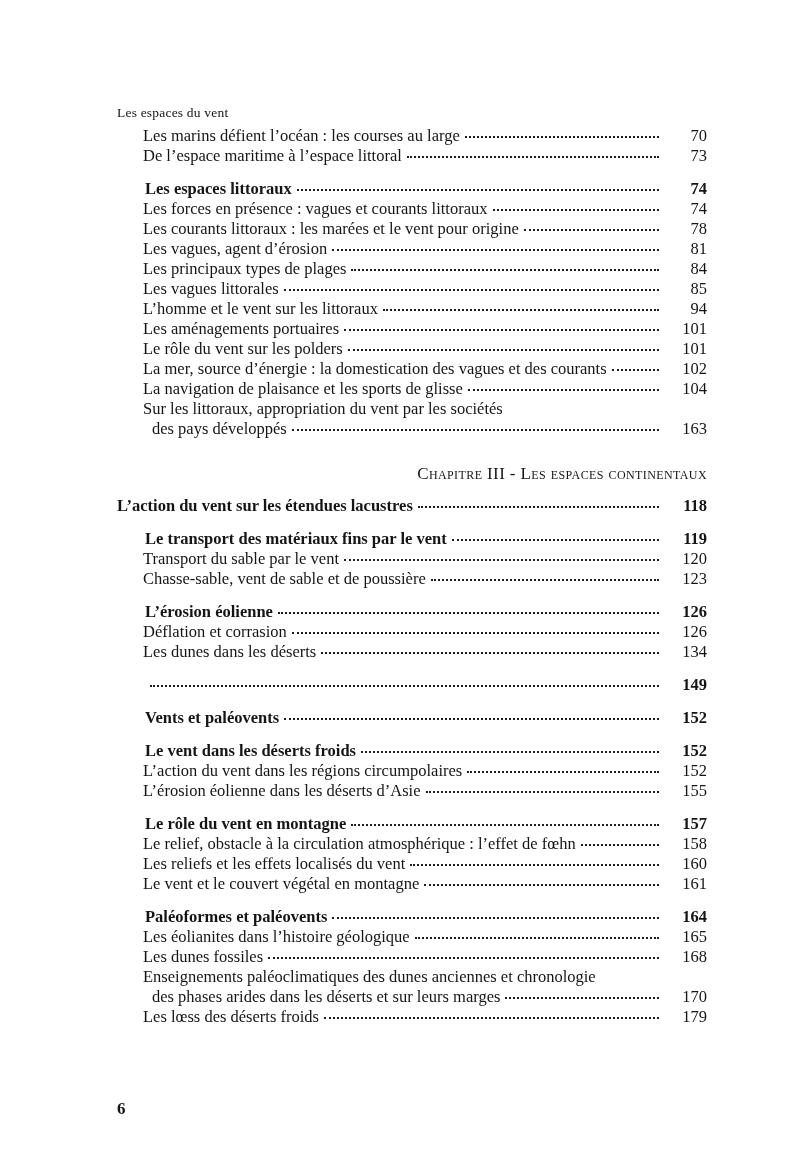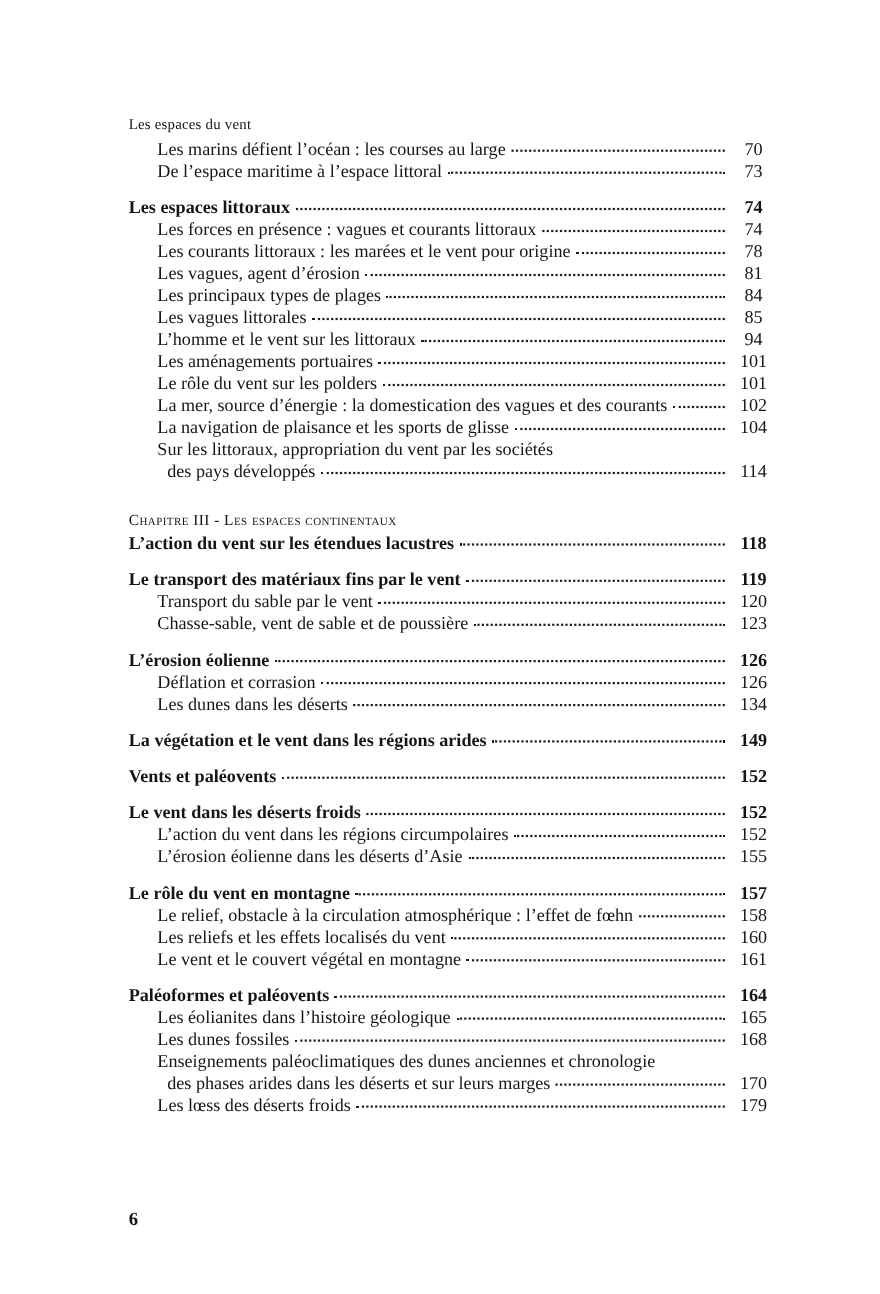--- a/index.html
+++ b/index.html
@@ -18,34 +18,34 @@
   .toc{
     position:absolute;left:117px;top:126px;width:590px;
   }
   .toc-row{
     display:flex;align-items:baseline;
     font-size:16.5px;line-height:20px;
   }
   .lvl-section{font-weight:bold;}
   .lvl-sub{padding-left:26px;}
   .lvl-cont{padding-left:35px;}
-  .gap{margin-top:13px;}
+  .gap{margin-top:13px;margin-left:28px;}
   .entry-text{flex:0 0 auto;white-space:nowrap;}
   .leader{flex:1 1 auto;min-width:8px;position:relative;}
   .leader::after{
     content:"";position:absolute;left:5px;right:4px;bottom:3px;
     border-bottom:2px dotted #1c1c1c;
   }
-  .pagenum{flex:0 0 44px;width:44px;text-align:center;}
+  .pagenum{flex:0 0 44px;width:44px;text-align:right;}
   .chapter-heading{
     font-variant:small-caps;
-    text-align:left;
-    font-size:14px;
+    text-align:right;
+    font-size:17px;
     letter-spacing:0.4px;
-    margin:25px 0 0 0;
+    margin:25px 0 12px 0;
     line-height:20px;
   }
   .folio{
     position:absolute;left:117px;top:1099px;
     font-weight:bold;font-size:17px;
   }
 </style>
 </head>
 <body>
 
@@ -117,21 +117,21 @@
         <span class="entry-text">La navigation de plaisance et les sports de glisse</span>
         <span class="leader"></span>
         <span class="pagenum">104</span>
       </div>
       <div class="toc-row lvl-sub">
         <span class="entry-text">Sur les littoraux, appropriation du vent par les sociétés</span>
       </div>
       <div class="toc-row lvl-cont">
         <span class="entry-text">des pays développés</span>
         <span class="leader"></span>
-        <span class="pagenum">114</span>
+        <span class="pagenum">163</span>
       </div>
       <div class="chapter-heading">Chapitre III - Les espaces continentaux</div>
       <div class="toc-row lvl-section">
         <span class="entry-text">L’action du vent sur les étendues lacustres</span>
         <span class="leader"></span>
         <span class="pagenum">118</span>
       </div>
       <div class="toc-row lvl-section gap">
         <span class="entry-text">Le transport des matériaux fins par le vent</span>
         <span class="leader"></span>
@@ -156,21 +156,20 @@
         <span class="entry-text">Déflation et corrasion</span>
         <span class="leader"></span>
         <span class="pagenum">126</span>
       </div>
       <div class="toc-row lvl-sub">
         <span class="entry-text">Les dunes dans les déserts</span>
         <span class="leader"></span>
         <span class="pagenum">134</span>
       </div>
       <div class="toc-row lvl-section gap">
-        <span class="entry-text">La végétation et le vent dans les régions arides</span>
         <span class="leader"></span>
         <span class="pagenum">149</span>
       </div>
       <div class="toc-row lvl-section gap">
         <span class="entry-text">Vents et paléovents</span>
         <span class="leader"></span>
         <span class="pagenum">152</span>
       </div>
       <div class="toc-row lvl-section gap">
         <span class="entry-text">Le vent dans les déserts froids</span>

